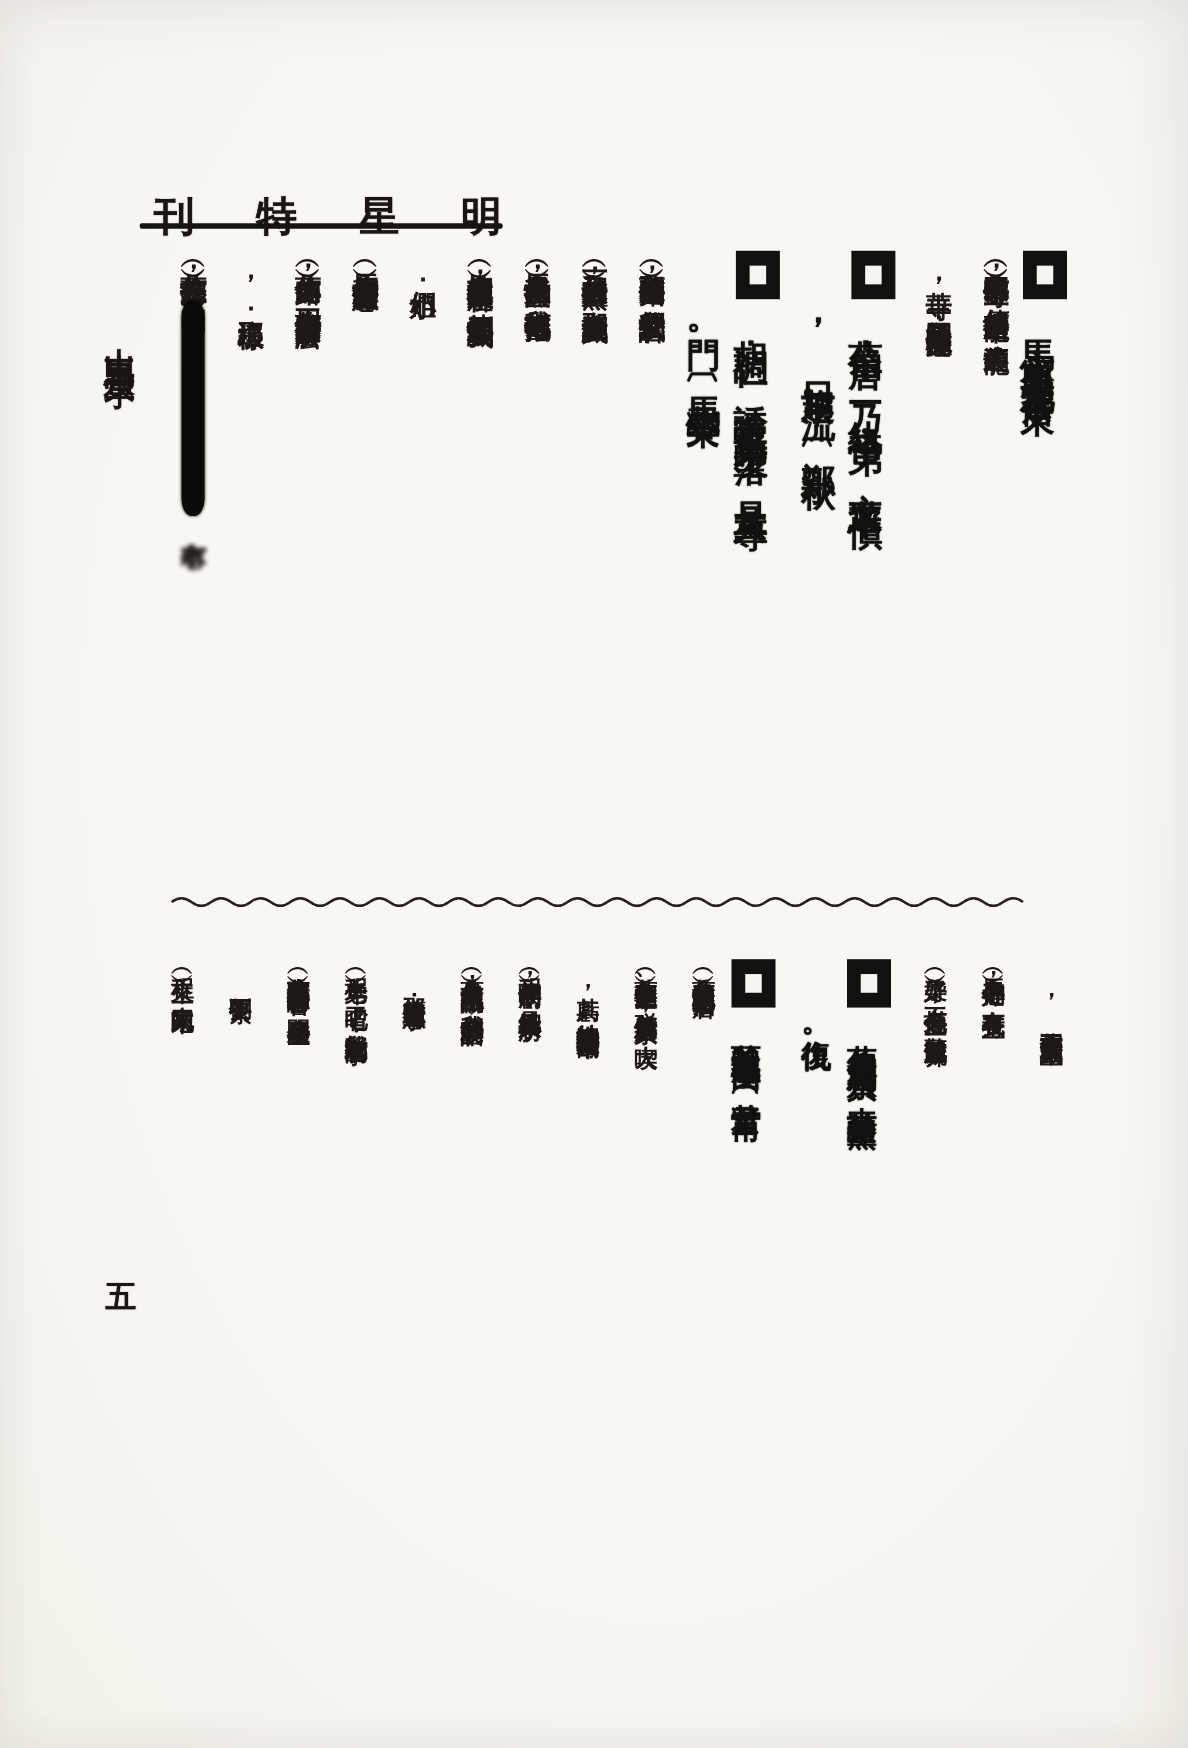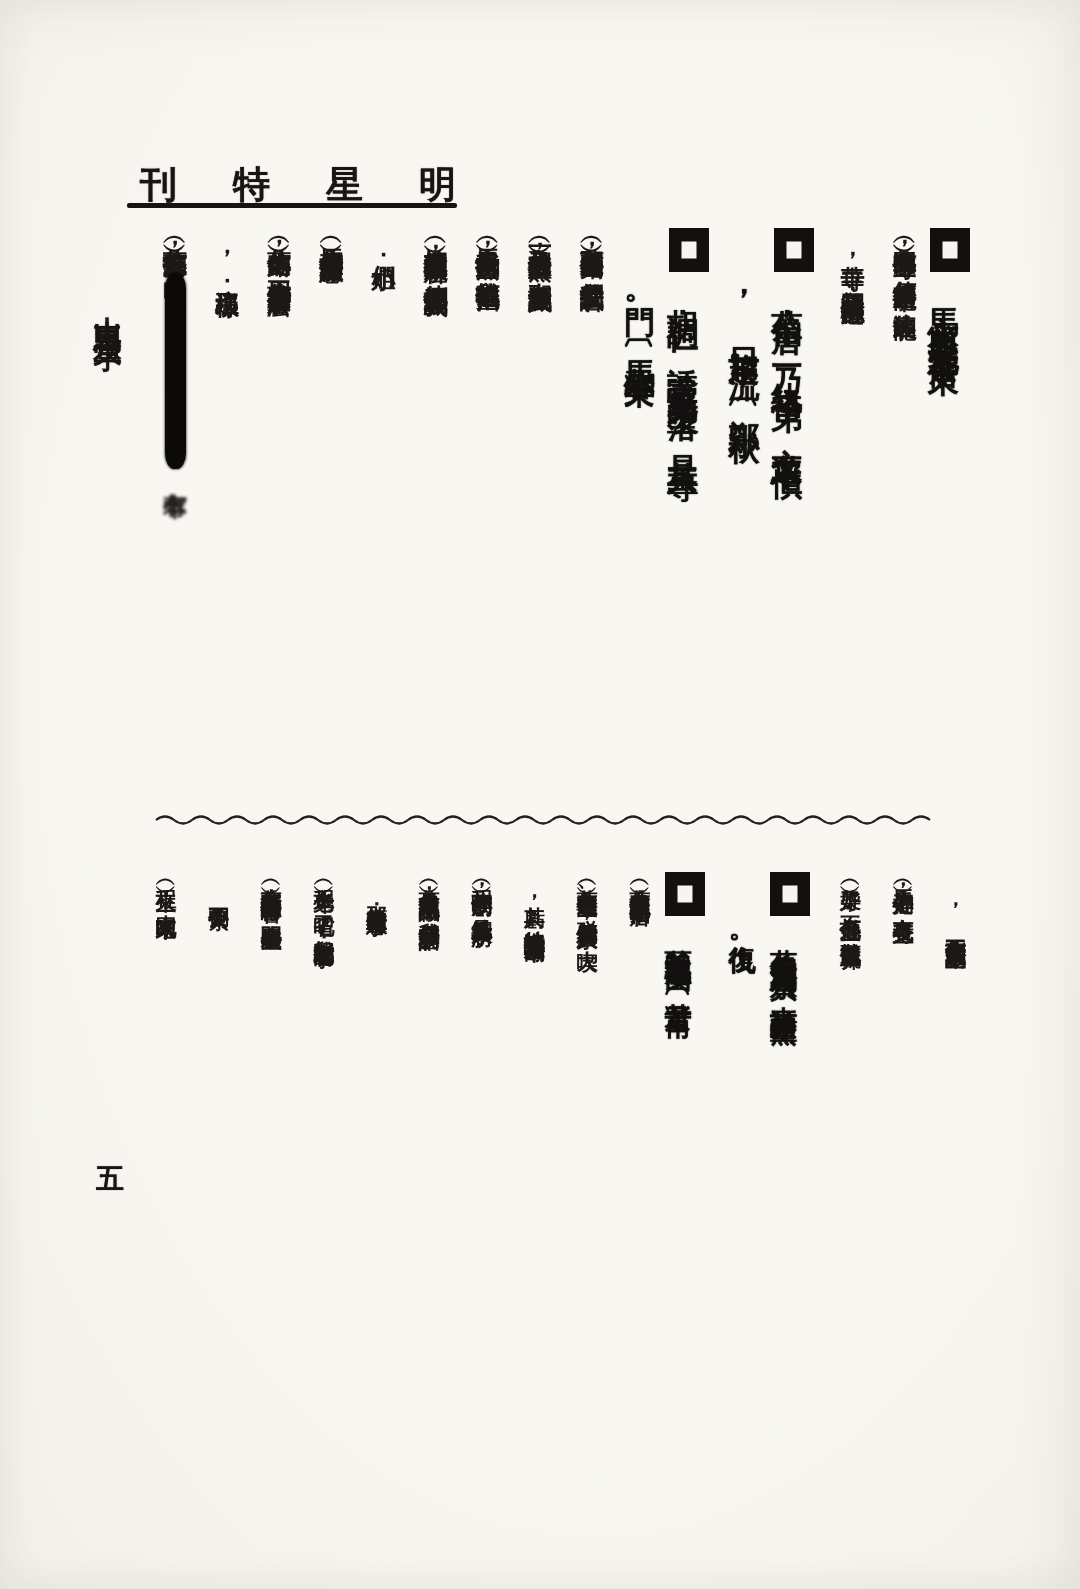--- a/index.html
+++ b/index.html
@@ -9,21 +9,21 @@
     font-family:"Liberation Serif","DejaVu Serif",serif;
     color:#181512;
   }
   .page{
     position:absolute;inset:0;
     background:radial-gradient(ellipse at 55% 42%, #f8f7f2 55%, #f1f0e9 100%);
     box-shadow:inset -18px 12px 55px rgba(60,55,45,.06), inset 10px -8px 40px rgba(60,55,45,.04);
   }
   
   .masthead{
-    position:absolute;left:140px;top:160px;width:320px;height:46px;
+    position:absolute;left:140px;top:172px;width:320px;height:46px;
     font-size:37px;font-weight:bold;letter-spacing:56px;white-space:nowrap;
     text-shadow:0 0 1px rgba(10,10,10,.8);
   }
   .masthead-rule{
     position:absolute;left:127px;top:203px;width:330px;height:5px;
     background:#171513;border-radius:2px;
   }
   
   .margin-title{
     position:absolute;left:88px;top:294px;height:230px;

